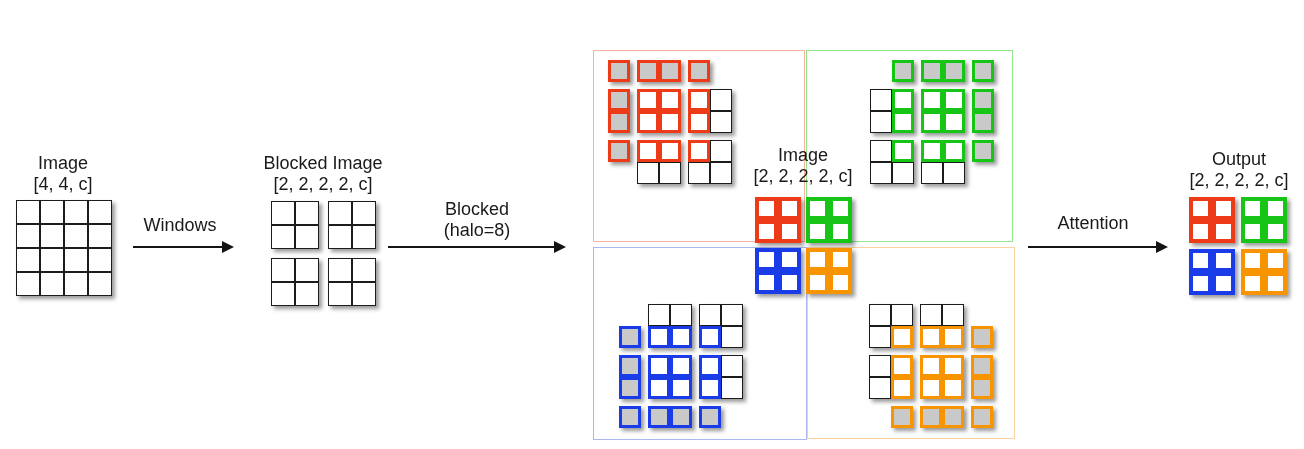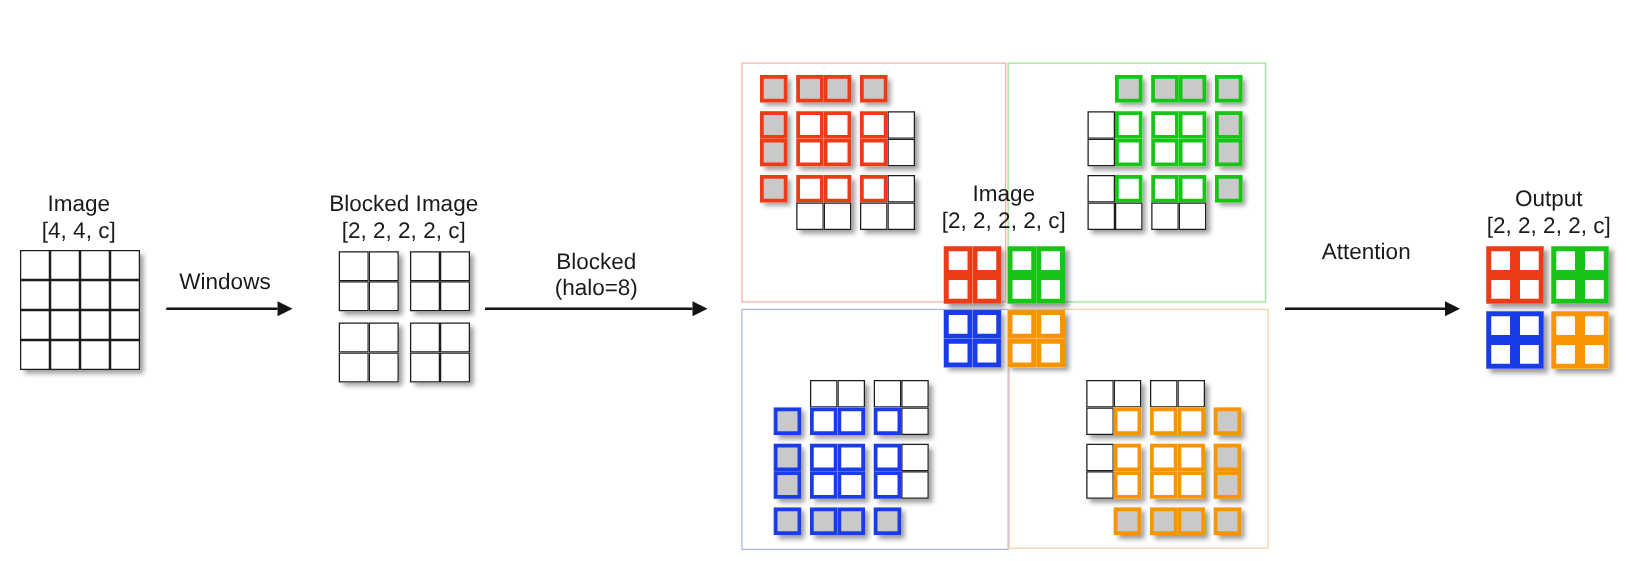--- a/index.html
+++ b/index.html
@@ -311,21 +311,21 @@
     </div>
   <div class="gridbox" style="left:806px;top:248px">
       <div class="group" style="left: 0px; top: 0px; grid-template-columns: repeat(2, 23px); grid-auto-rows: 23px;">
         <div class="cell" style="border: 4px solid rgb(247, 148, 0); background: rgb(255, 255, 255);"></div>
         <div class="cell" style="border: 4px solid rgb(247, 148, 0); background: rgb(255, 255, 255);"></div>
         <div class="cell" style="border: 4px solid rgb(247, 148, 0); background: rgb(255, 255, 255);"></div>
         <div class="cell" style="border: 4px solid rgb(247, 148, 0); background: rgb(255, 255, 255);"></div>
       </div>
     </div>
 
-  <div class="clabel" style="left:1093px;top:191px">Attention</div>
+  <div class="clabel" style="left:1093px;top:213px">Attention</div>
   <div class="shaft" style="left:1028px;top:246px;width:128px"></div>
   <div class="ahead" style="left:1156px;top:241px"></div>
 
   <div class="clabel" style="left:1239px;top:149px">
     <div>Output</div>
     <div>[2, 2, 2, 2, c]</div>
   </div>
   <div class="gridbox" style="left:1189px;top:197px">
       <div class="group" style="left: 0px; top: 0px; grid-template-columns: repeat(2, 23px); grid-auto-rows: 23px;">
         <div class="cell" style="border: 4px solid rgb(237, 58, 23); background: rgb(255, 255, 255);"></div>

